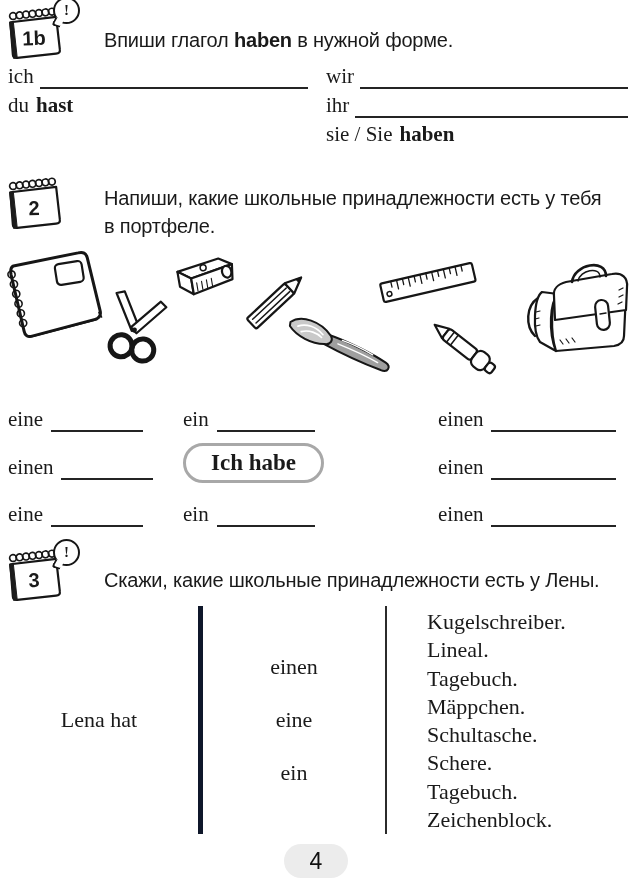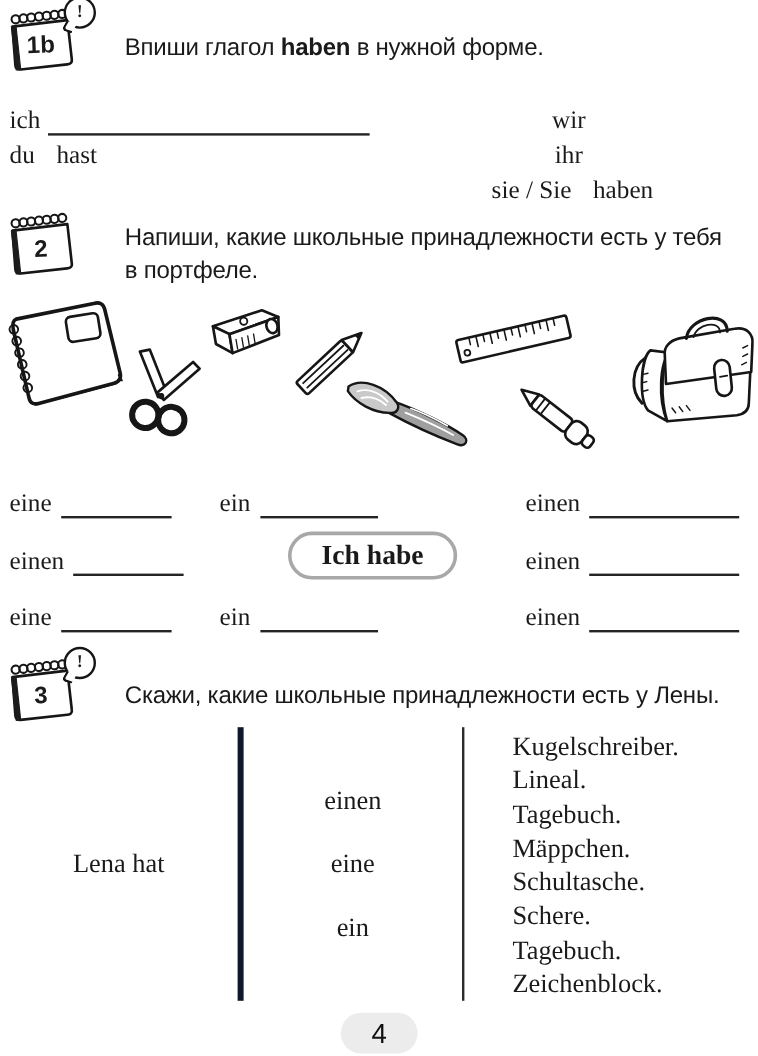--- a/index.html
+++ b/index.html
@@ -27,47 +27,47 @@
     content:"";position:absolute;left:-2px;bottom:-5px;width:7px;height:7px;
     border-left:2.5px solid #161616;border-bottom:2.5px solid #161616;
     background:#fff;transform:rotate(18deg) skew(-12deg);
     border-radius:0 0 0 4px;
   }
 
   
   .instr{position:absolute;left:62px;font-size:20px;line-height:28px;letter-spacing:-0.2px;margin-left:42px;}
 
   
-  #conj{position:absolute;left:8px;top:84px;width:620px;display:flex;}
+  #conj{position:absolute;left:8px;top:60px;width:620px;display:flex;}
   .conj-col{display:flex;flex-direction:column;}
   .conj-col.left{width:318px;}
-  .conj-col.right{width:302px;align-items:center;}
+  .conj-col.right{width:302px;}
   .conj-row{display:flex;align-items:flex-end;height:29px;font-size:21px;line-height:25px;}
-  .conj-row .ans{font-weight:normal;margin-left:18px;}
+  .conj-row .ans{font-weight:bold;margin-left:7px;}
   .blank{border-bottom:2px solid #242424;}
   .conj-row .blank{flex:1;margin-left:6px;height:4px;}
   .conj-col.left .conj-row .blank{margin-right:18px;}
 
   
   #images{position:absolute;left:0;top:246px;width:632px;height:158px;}
   .img-item{position:absolute;}
   .img-item svg{display:block;overflow:visible;}
 
   
   #articles{position:absolute;left:8px;top:402px;width:620px;height:142px;}
   .art-cell{
     position:absolute;display:flex;align-items:flex-end;
     font-size:21px;line-height:25px;height:30px;
   }
   .art-cell .blank{height:4px;margin-left:8px;}
   .c1{left:0;}  .c2{left:175px;} .c3{left:430px;}
   .r1{top:0;}   .r2{top:48px;}   .r3{top:95px;}
   .c1 .blank{width:92px;} .c2 .blank{width:98px;} .c3 .blank{width:125px;}
   #ich-habe-pill{
-    position:absolute;left:175px;top:41px;width:255px;display:flex;justify-content:center;
+    position:absolute;left:175px;top:41px;width:255px;display:flex;justify-content:flex-start;
   }
   #ich-habe-pill .pill{
     border:3px solid #a8a8a8;border-radius:24px;background:#fff;
     padding:4px 25px;font-weight:bold;font-size:23px;
     font-family:"Liberation Serif","DejaVu Serif",serif;
   }
 
   
   #lena-table{position:absolute;left:0;top:606px;width:632px;height:228px;display:flex;}
   .t-col1{width:198px;border-right:5px solid #0f172a;

